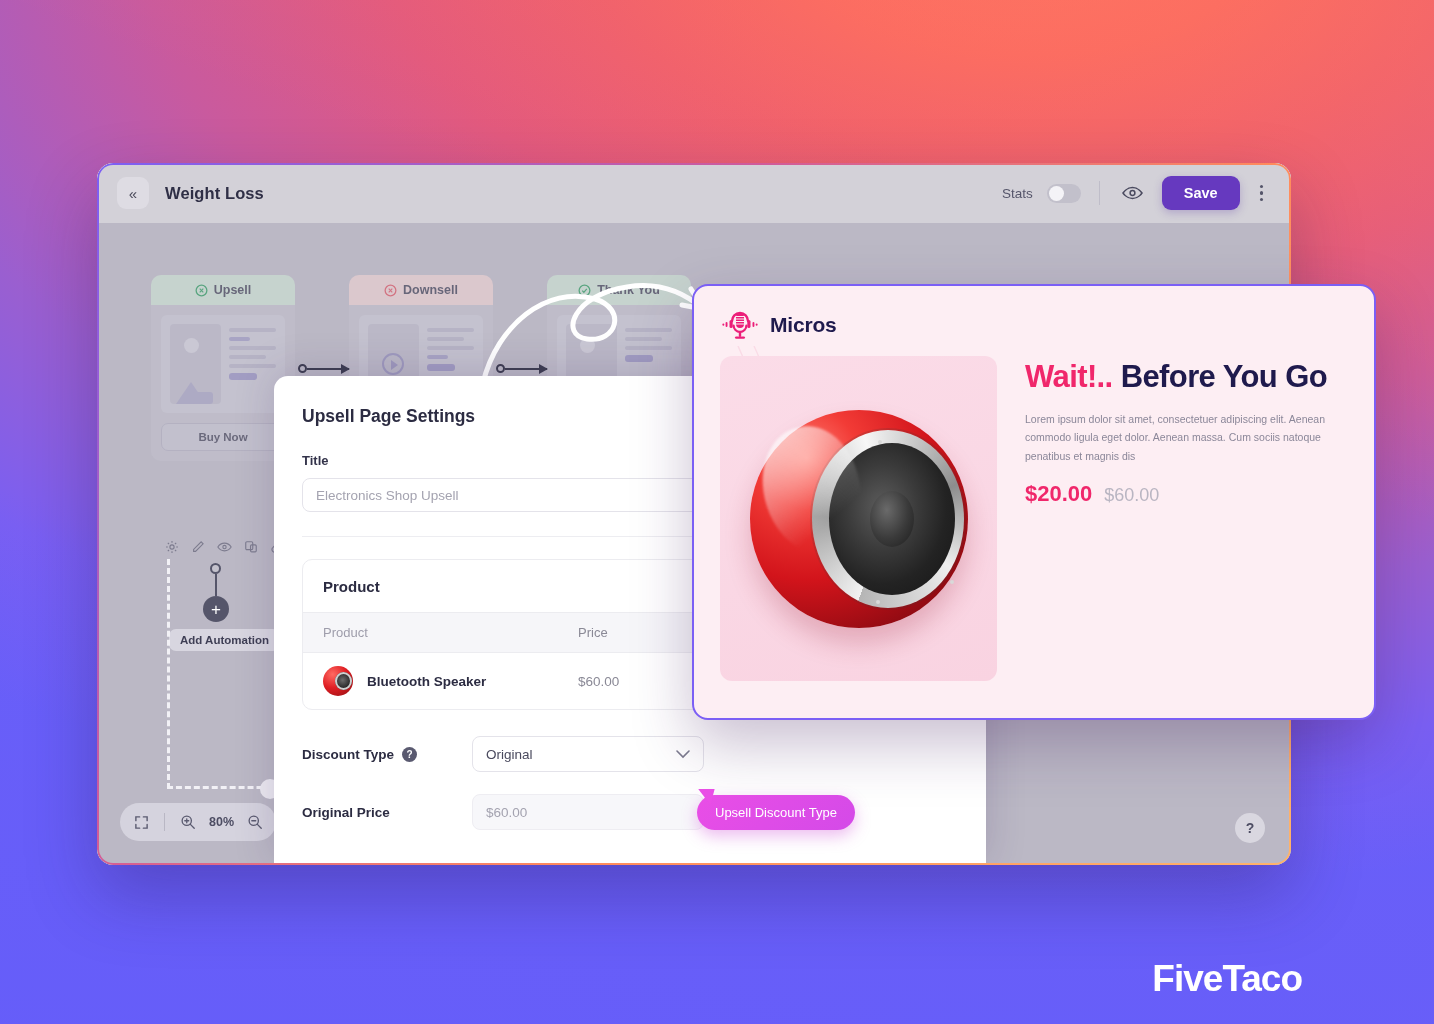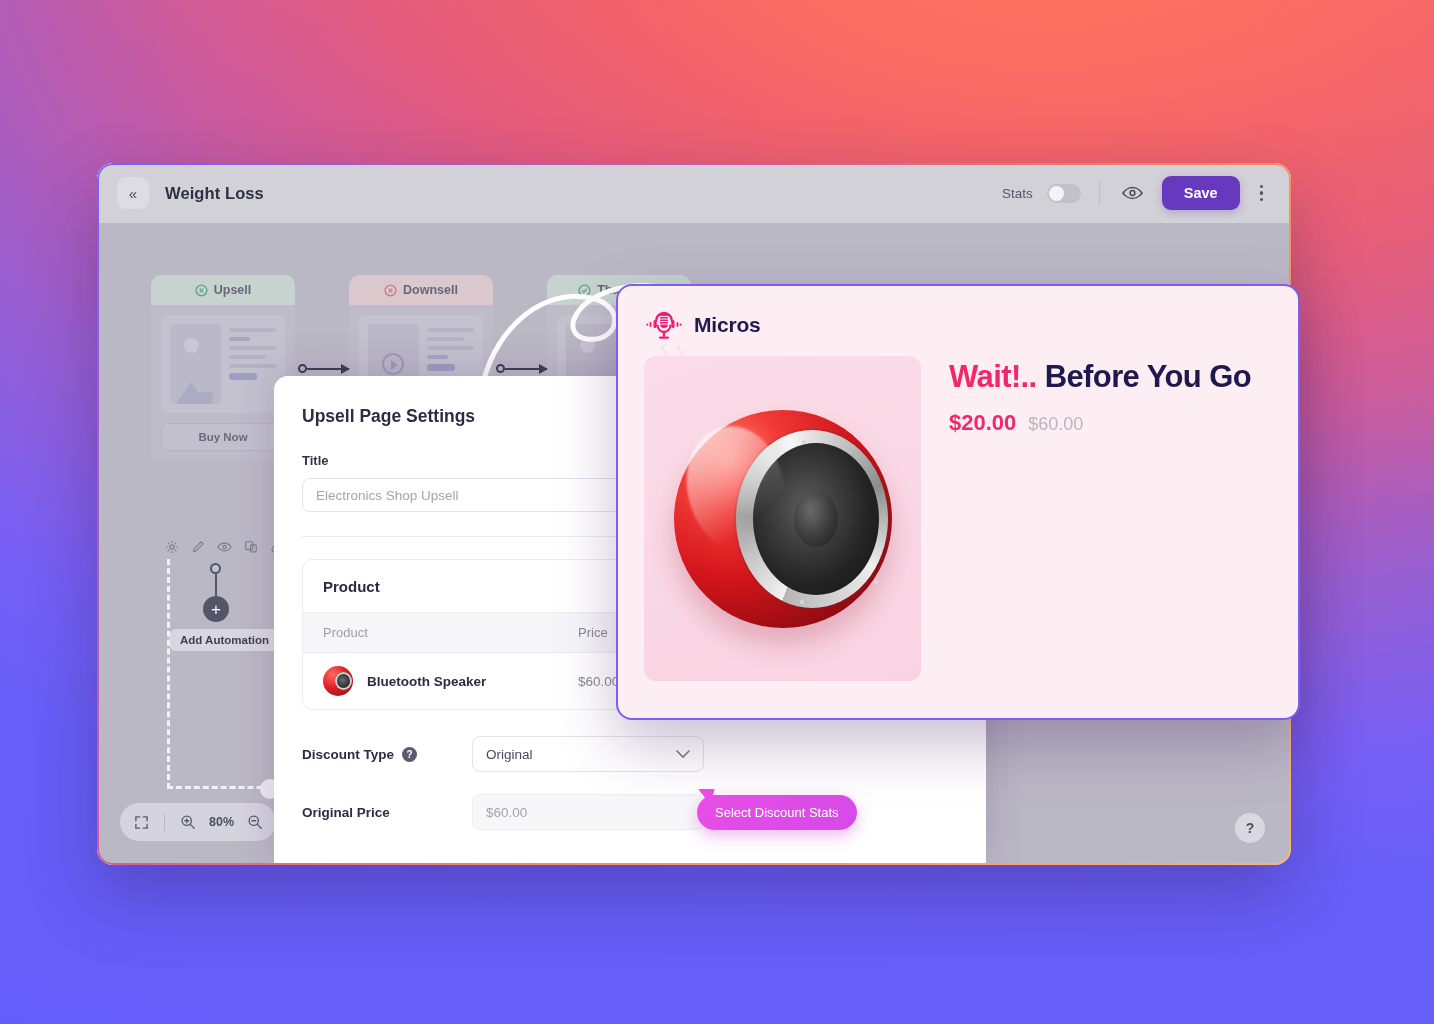--- a/index.html
+++ b/index.html
@@ -249,21 +249,21 @@
     content:""; position:absolute; left:6px; top:-12px;
     width:0;height:0;
     border-left:13px solid #e94ee6;
     border-top:10px solid transparent;
     border-bottom:10px solid transparent;
     transform: rotate(-38deg);
   }
 
   
   .preview-card {
-    position:absolute; left:616px; top:284px;
+    position:absolute; left:692px; top:284px;
     width:684px; height:436px;
     background:#fdeef3;
     border-radius:16px;
     border:2px solid #7b5ff5;
     box-shadow: 0 24px 60px rgba(60,25,90,.28);
     z-index: 30;
     overflow:hidden;
   }
   .pv-inner { position:relative; width:100%; height:100%; padding:22px 26px; }
   .pv-deco {
@@ -571,21 +571,21 @@
           </div>
         </div>
         <div class="disc-row">
           <div class="disc-label">Original Price</div>
           <div class="price-box">$60.00</div>
         </div>
       </div>
     </div>
   </div>
 
-  <div class="tooltip">Select Discount Stats</div>
+  <div class="tooltip">Upsell Discount Type</div>
 
   <div class="preview-card">
     <div class="pv-inner">
 
       <svg class="pv-deco" viewBox="0 0 120 330" fill="none">
         <path d="M10 0 C 40 60, 20 140, 50 210 C 70 258, 60 300, 40 330" stroke="#f7c9da" stroke-width="1.4"></path>
         <path d="M26 0 C 56 60, 36 140, 66 210 C 86 258, 76 300, 56 330" stroke="#f7c9da" stroke-width="1.4"></path>
         <path d="M60 40 l8 10 l-10 6" stroke="#f4aec8" stroke-width="1.6" fill="none"></path>
         <path d="M86 96 l8 10 l-10 6" stroke="#f4aec8" stroke-width="1.6" fill="none"></path>
         <path d="M96 176 l8 10 l-10 6" stroke="#f4aec8" stroke-width="1.6" fill="none"></path>
@@ -617,24 +617,26 @@
             <div class="cone"></div>
             <div class="gloss"></div>
             <span class="screw" style="right:86px; top:30px;"></span>
             <span class="screw" style="right:14px; bottom:44px;"></span>
             <span class="screw" style="right:88px; bottom:24px;"></span>
           </div>
         </div>
 
         <div class="pv-copy">
           <div class="pv-h1"><span class="hl">Wait!..</span><span> Before You Go</span></div>
+          <div class="pv-p">Lorem ipsum dolor sit amet, consectetuer adipiscing elit. Aenean commodo ligula eget dolor. Aenean massa. Cum sociis natoque penatibus et magnis dis</div>
           <div class="pv-prices">
             <span class="price-new">$20.00</span>
             <span class="price-old">$60.00</span>
           </div>
         </div>
       </div>
 
     </div>
   </div>
 
+  <div class="watermark">FiveTaco</div>
 
 </div>
 
 </body></html>

